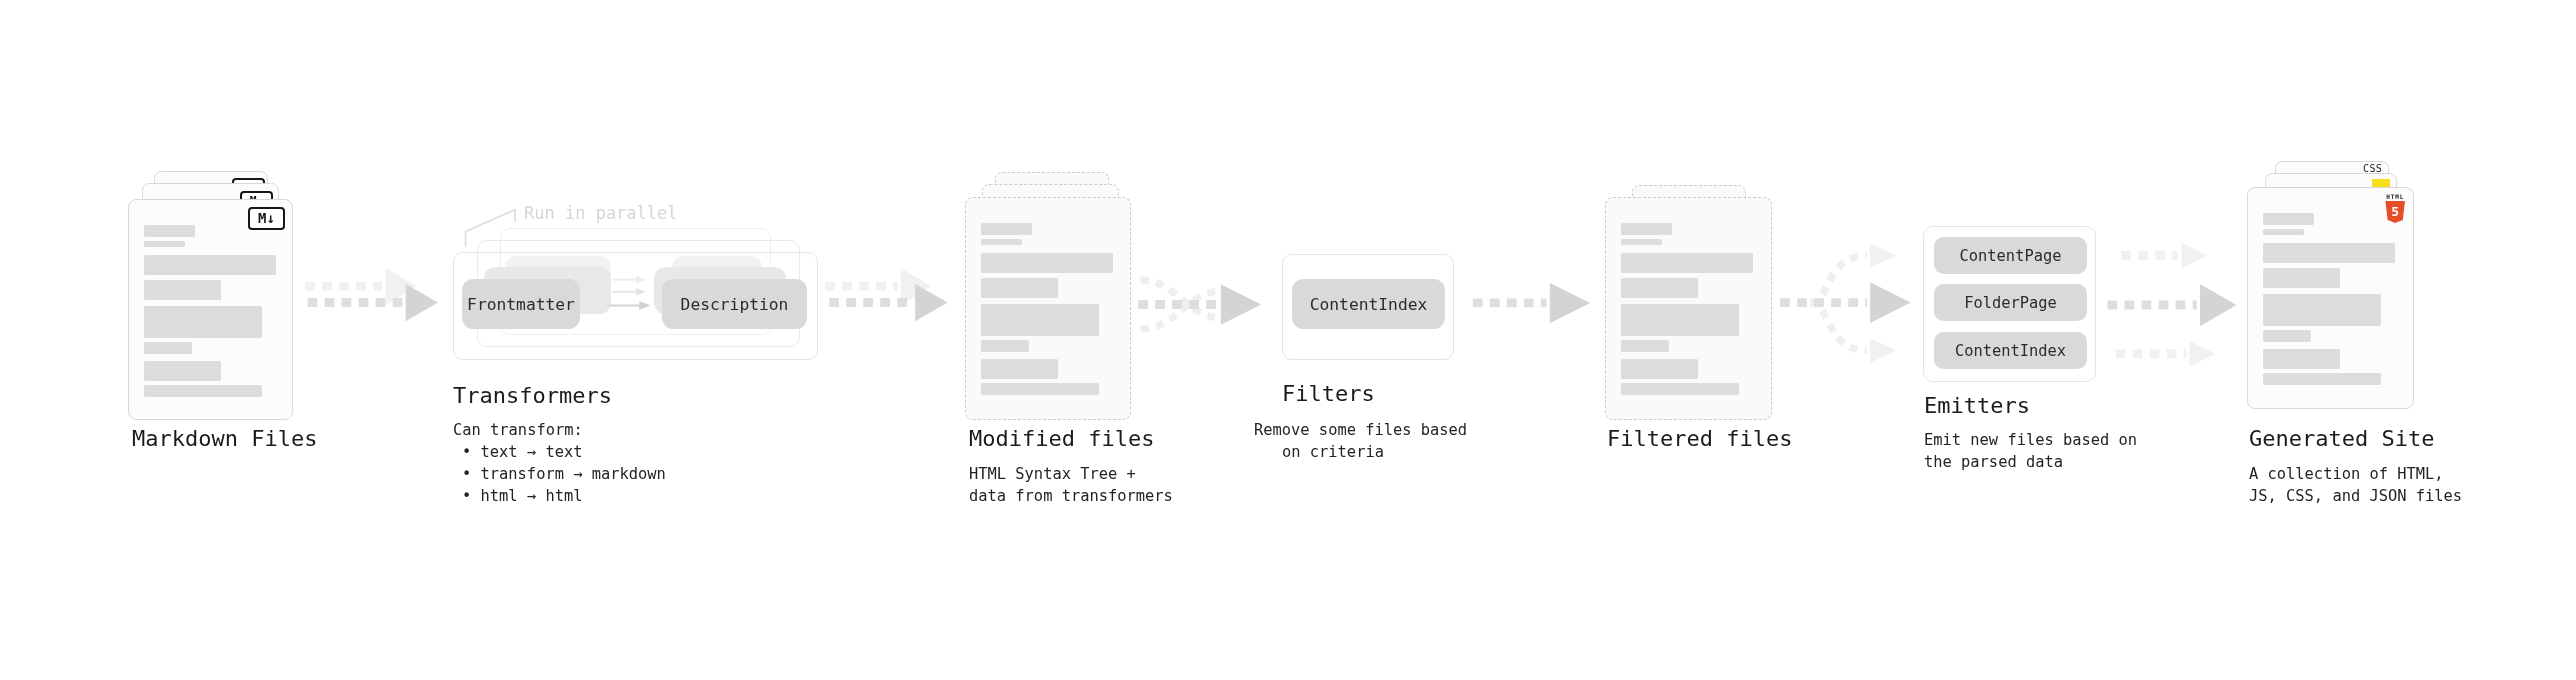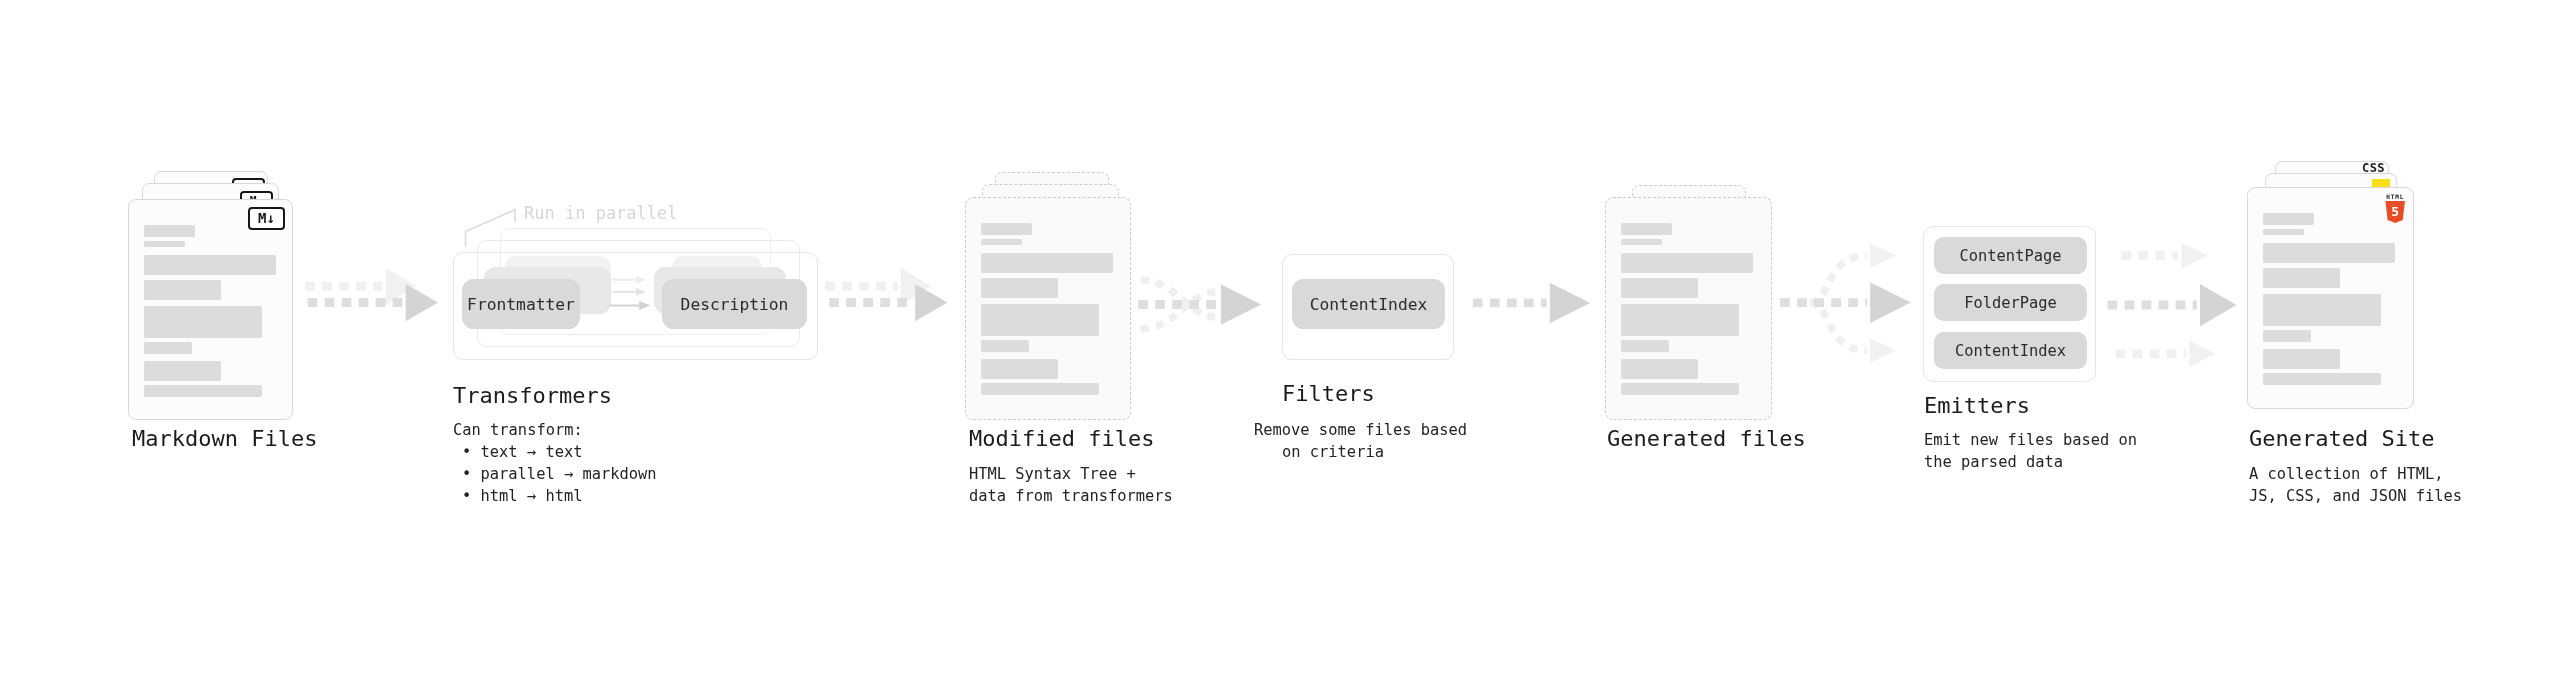--- a/index.html
+++ b/index.html
@@ -40,21 +40,21 @@
   .cbox{position:absolute;border:1.6px solid #e4e4e4;border-radius:9.8px;background:#fff;box-sizing:border-box;}
   
   svg.arrow{position:absolute;overflow:visible;}
   .dashline{fill:none;stroke:#dedede;stroke-width:11;stroke-dasharray:12 9;}
   .dashline.faint{stroke:#f1f1f1;}
   .dashcurve{fill:none;stroke:#efefef;stroke-width:9;stroke-dasharray:10 9;}
   .head{fill:#d4d4d4;}
   .head.faint{fill:#f1f1f1;}
   .minil{fill:none;stroke-width:2.5;}
   
-  .cssb{position:absolute;width:21px;height:11.4px;text-align:center;font-size:12px;font-weight:bold;
+  .cssb{position:absolute;width:21px;height:11.4px;text-align:center;font-size:10px;font-weight:normal;
         color:#1b1b1b;border-bottom:2.4px solid #2c62e9;line-height:9px;letter-spacing:0.4px;}
   .jsb{position:absolute;width:18.7px;height:9.8px;background:#f7df1e;}
   .html5{position:absolute;width:21px;text-align:center;}
   .html5 .word{font-size:6.1px;font-weight:bold;letter-spacing:0.8px;color:#1b1b1b;line-height:7.3px;}
   .html5 .shield{margin:0.8px auto 0;width:19.5px;height:22px;background:#e44d26;
         clip-path:polygon(0% 0%,100% 0%,89% 86%,50% 100%,11% 86%);
         display:flex;align-items:center;justify-content:center;
         color:#fff;font-size:13px;font-weight:bold;padding-bottom:1.6px;box-sizing:border-box;}
 </style>
 </head>
@@ -110,21 +110,21 @@
       <polygon points="33,7 33,17 45,12" fill="#ececec"></polygon>
     <line class="minil" x1="4" y1="27" x2="33" y2="27" stroke="#e4e4e4"></line>
       <polygon points="33,22 33,32 45,27" fill="#e4e4e4"></polygon>
     <line class="minil" x1="0" y1="44" x2="37" y2="44" stroke="#d2d2d2"></line>
       <polygon points="37,38.5 37,49.5 51,44" fill="#d2d2d2"></polygon>
   </svg>
 
   <div class="title" style="left:453px;top:385px">Transformers</div>
   <div class="desc" style="left:453px;top:419px">Can transform:</div>
   <div class="desc" style="left:462px;top:441px">• text → text</div>
-  <div class="desc" style="left:462px;top:463px">• parallel → markdown</div>
+  <div class="desc" style="left:462px;top:463px">• transform → markdown</div>
   <div class="desc" style="left:462px;top:485px">• html → html</div>
 
   <svg class="arrow" style="left:817px;top:262px" width="146" height="73" viewBox="0 0 180 90">
     <line class="dashline faint" x1="10" y1="30" x2="100" y2="30"></line>
     <polygon class="head faint" points="103,7 103,53 141,30"></polygon>
     <line class="dashline" x1="15" y1="50" x2="118" y2="50"></line>
     <polygon class="head" points="121,27 121,73 161,50"></polygon>
   </svg>
 
   <div class="doc dashed small" style="left:995px;top:172px;width:114px;height:49px"></div>
@@ -165,21 +165,21 @@
   <div class="doc dashed" style="left:1605px;top:197px;width:167px;height:223px">
     <div class="bar b1"></div>
     <div class="bar b2"></div>
     <div class="bar b3"></div>
     <div class="bar b4"></div>
     <div class="bar b5"></div>
     <div class="bar b6"></div>
     <div class="bar b7"></div>
     <div class="bar b8"></div>
   </div>
-  <div class="title" style="left:1607px;top:428px">Generated files</div>
+  <div class="title" style="left:1607px;top:428px">Filtered files</div>
 
   <svg class="arrow" style="left:1776px;top:232px" width="138" height="142" viewBox="0 0 170 175">
     <path class="dashcurve" d="M42,87 C68,87 60,29 112,29"></path>
     <polygon class="head faint" points="116,14 116,44 148,29"></polygon>
     <path class="dashcurve" d="M42,87 C68,87 60,146 112,146"></path>
     <polygon class="head faint" points="116,131 116,161 148,146"></polygon>
     <line class="dashline" x1="5" y1="87" x2="112" y2="87"></line>
     <polygon class="head" points="116,62 116,112 166,87"></polygon>
   </svg>
 

